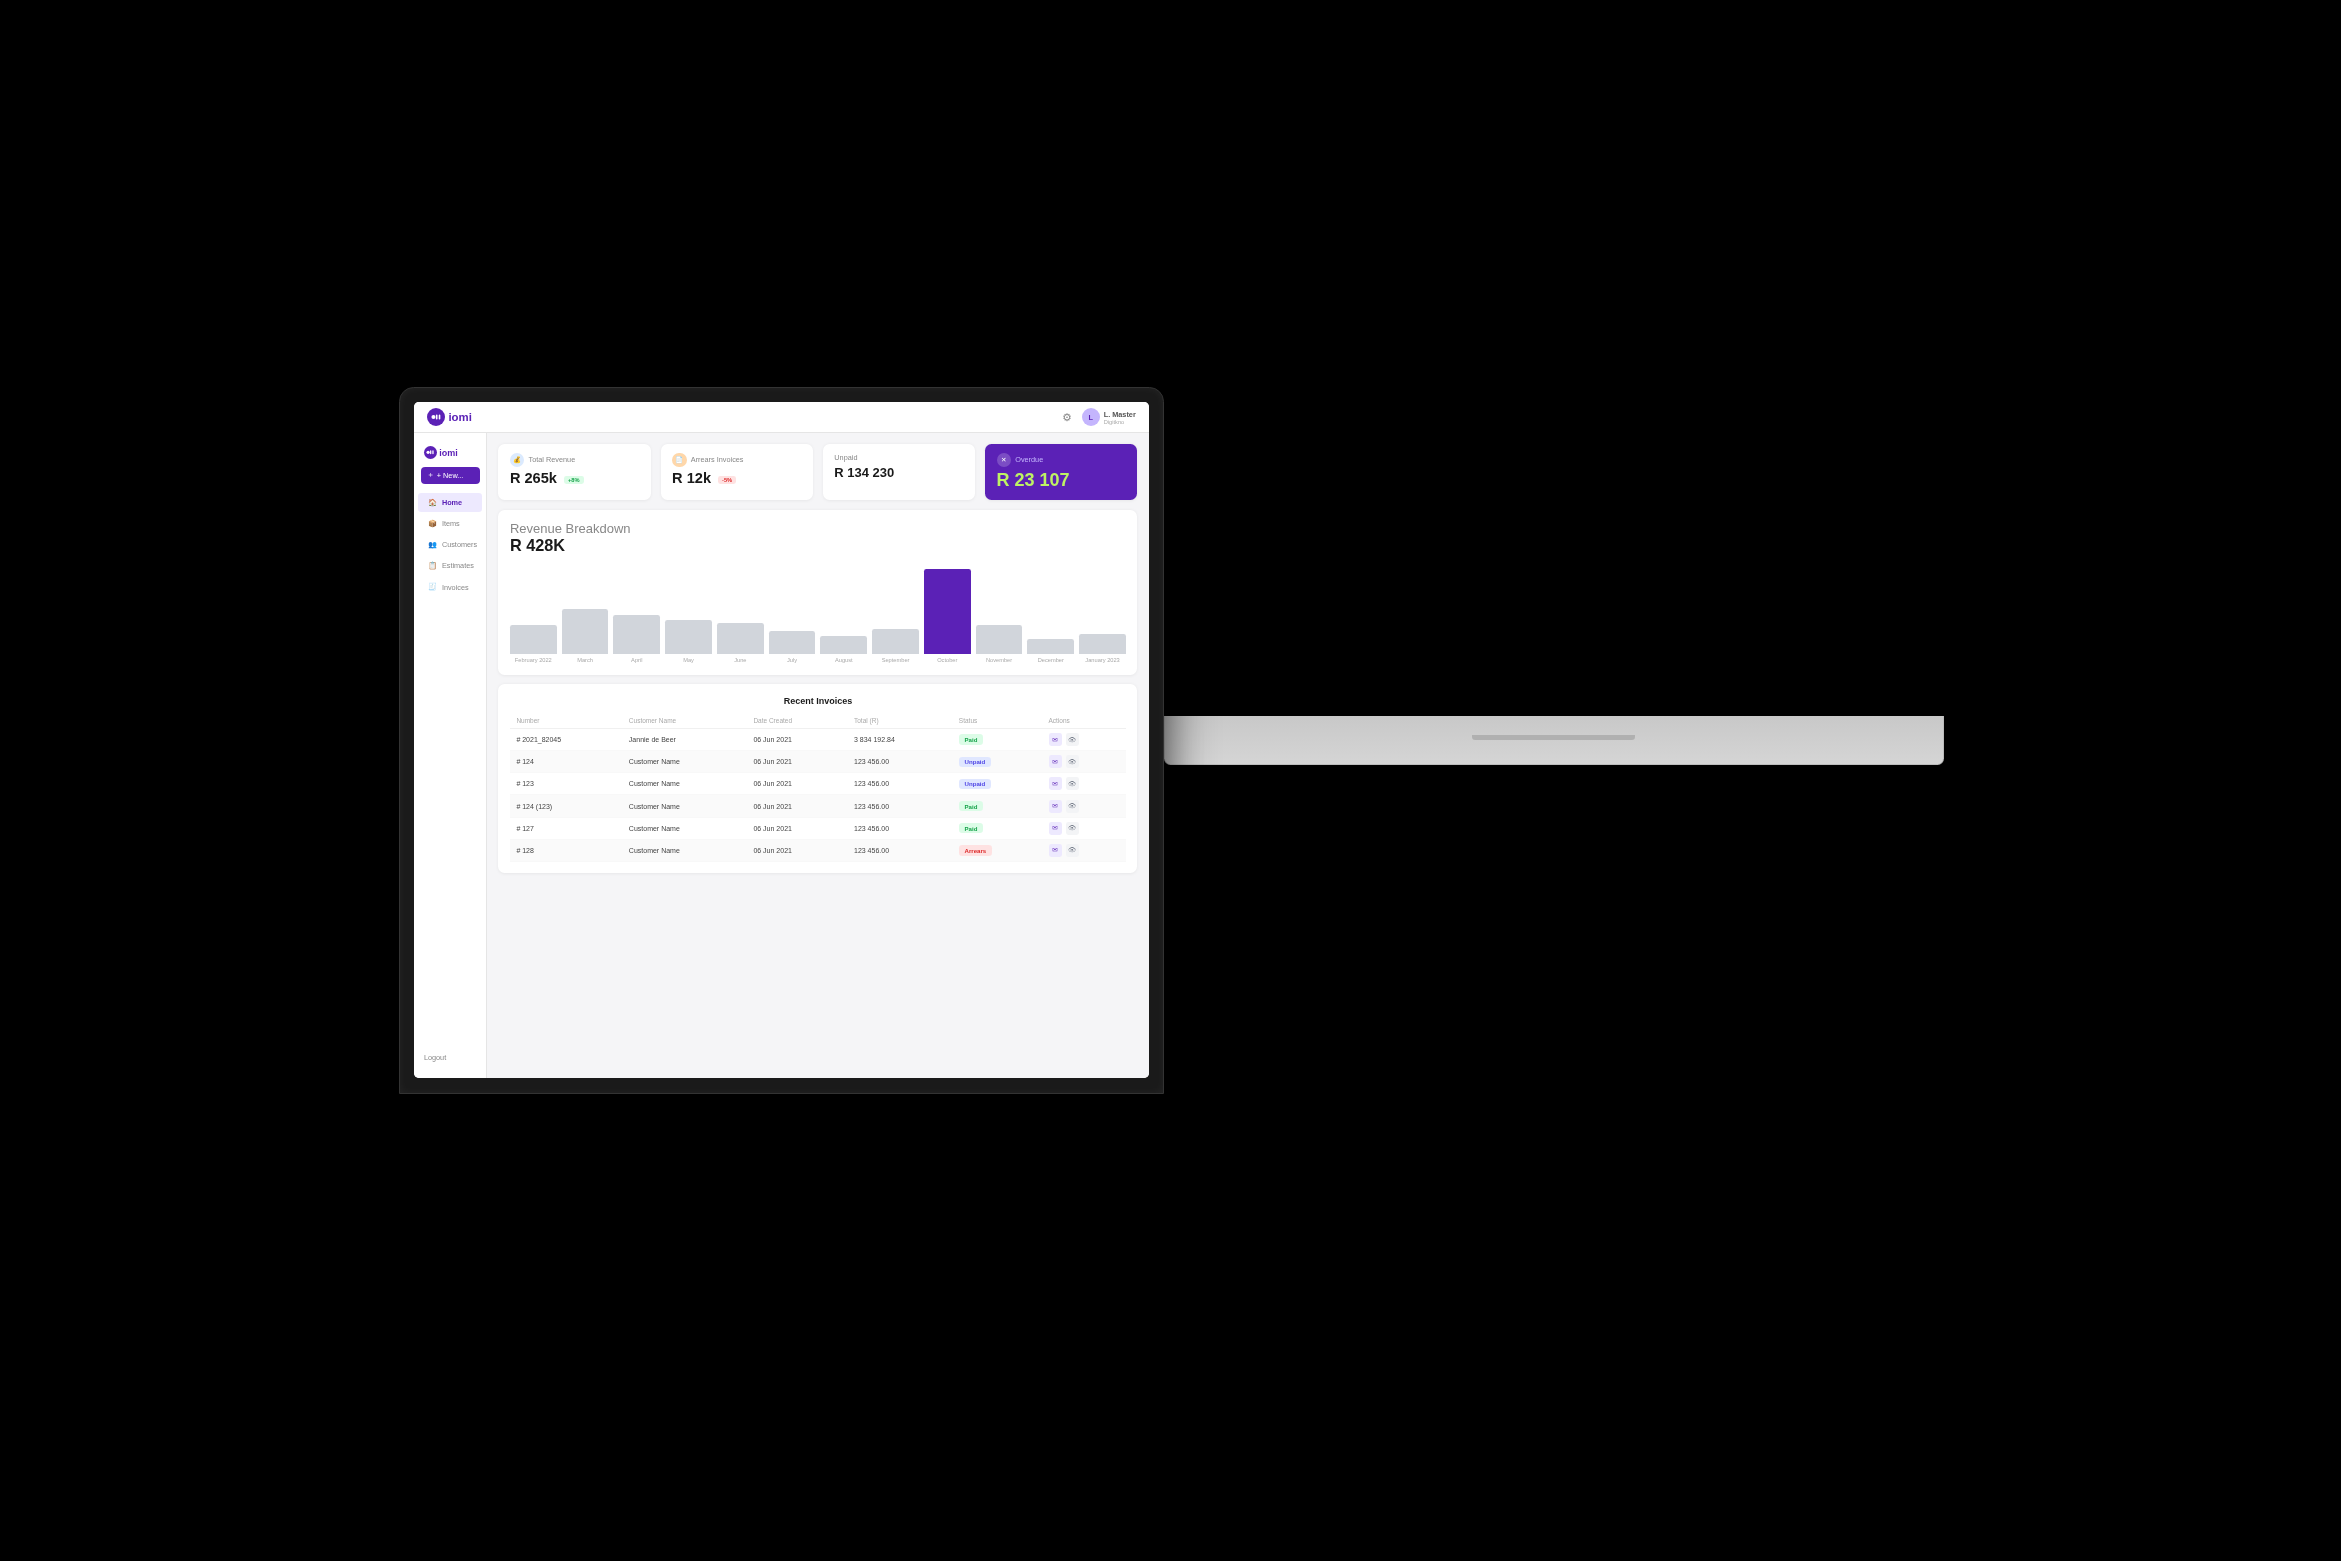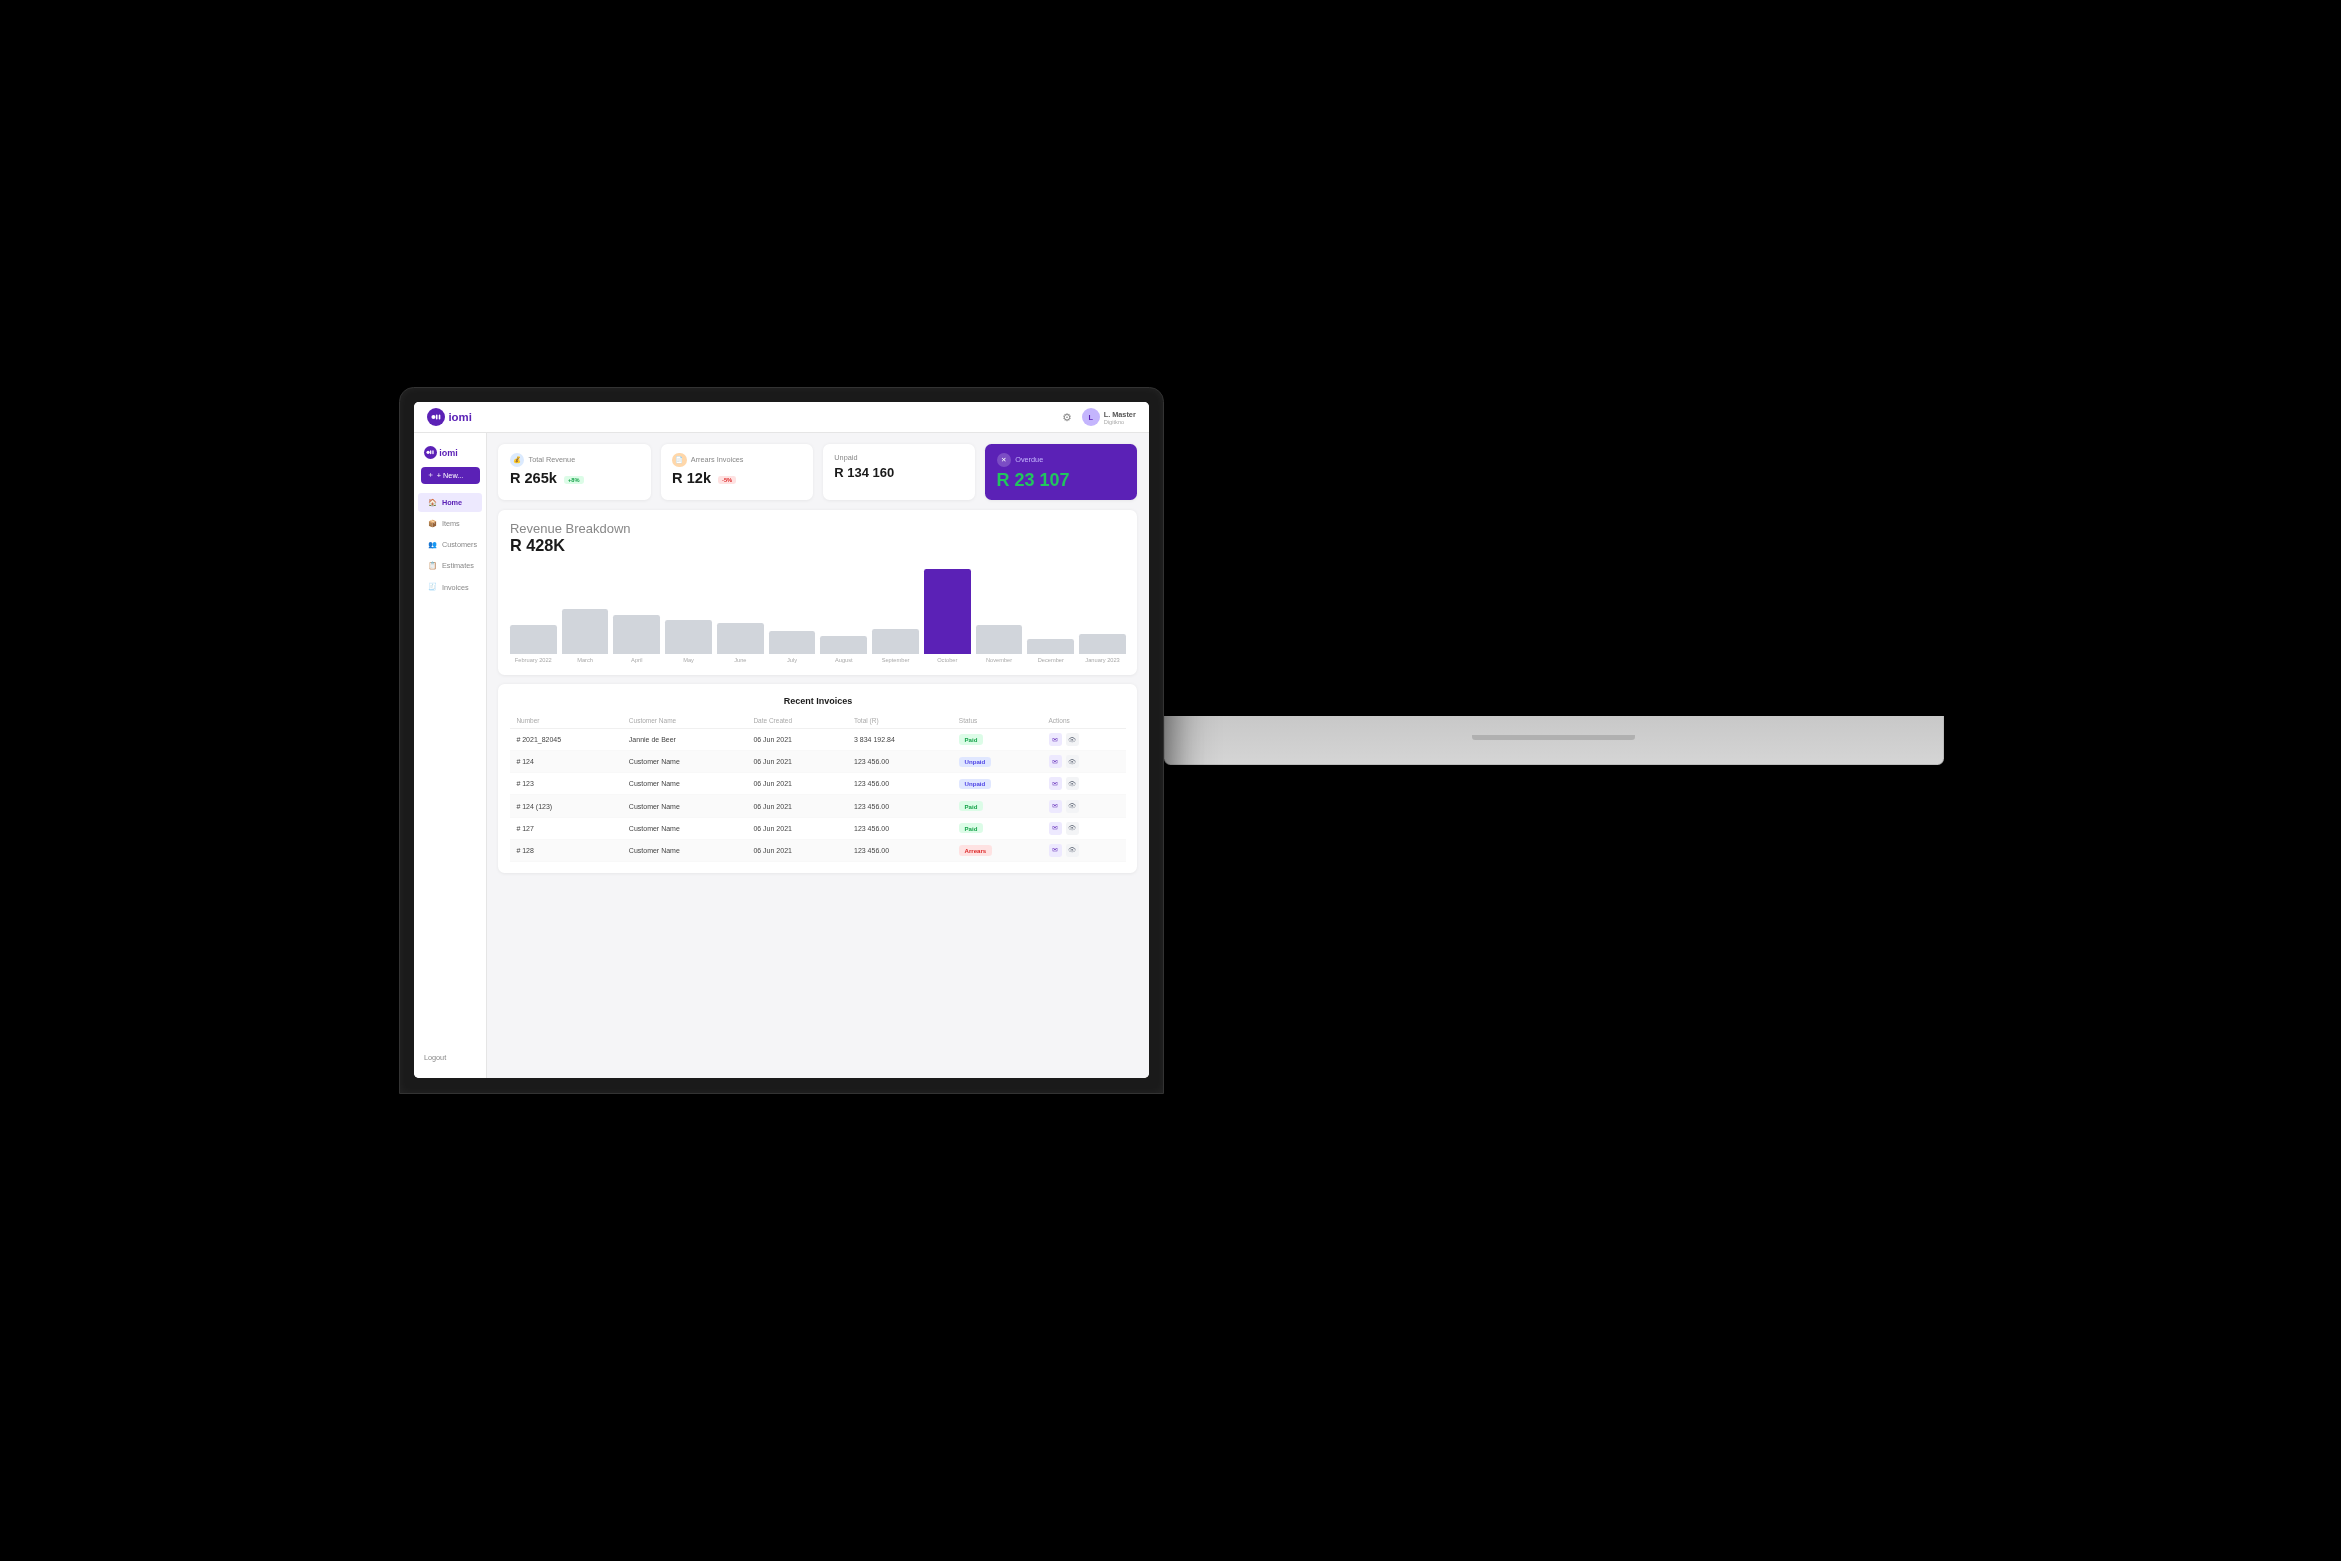--- a/index.html
+++ b/index.html
@@ -257,21 +257,21 @@
 
     .badge-green { background: #dcfce7; color: #16a34a; }
     .badge-red { background: #fee2e2; color: #dc2626; }
 
     .stat-card.overdue {
       background: #5b21b6;
       color: white;
     }
 
     .stat-card.overdue .stat-card-label { color: #c4b5fd; }
-    .stat-card.overdue .stat-card-value { color: #22c55e; font-size: 18px; }
+    .stat-card.overdue .stat-card-value { color: #bef264; font-size: 18px; }
     .stat-card.overdue .stat-card-icon { background: rgba(255,255,255,0.2); color: white; }
 
     
     .chart-section {
       background: #fff;
       border-radius: 6.5px;
       padding: 11.4px;
       margin-bottom: 9.8px;
       box-shadow: 0 0.8px 3.3px rgba(0,0,0,0.06);
     }
@@ -512,21 +512,21 @@
               <div>
                 <span class="stat-card-value">R 12k</span>
                 <span class="stat-card-badge badge-red">-5%</span>
               </div>
             </div>
 
             <div class="stat-card">
               <div class="stat-card-header">
                 <span class="stat-card-label">Unpaid</span>
               </div>
-              <span class="stat-card-value" style="font-size:13px">R 134 160</span>
+              <span class="stat-card-value" style="font-size:13px">R 134 230</span>
             </div>
 
             <div class="stat-card overdue">
               <div class="stat-card-header">
                 <div class="stat-card-icon" style="background:rgba(255,255,255,0.2);color:white">✕</div>
                 <span class="stat-card-label">Overdue</span>
               </div>
               <span class="stat-card-value">R 23 107</span>
             </div>
 

